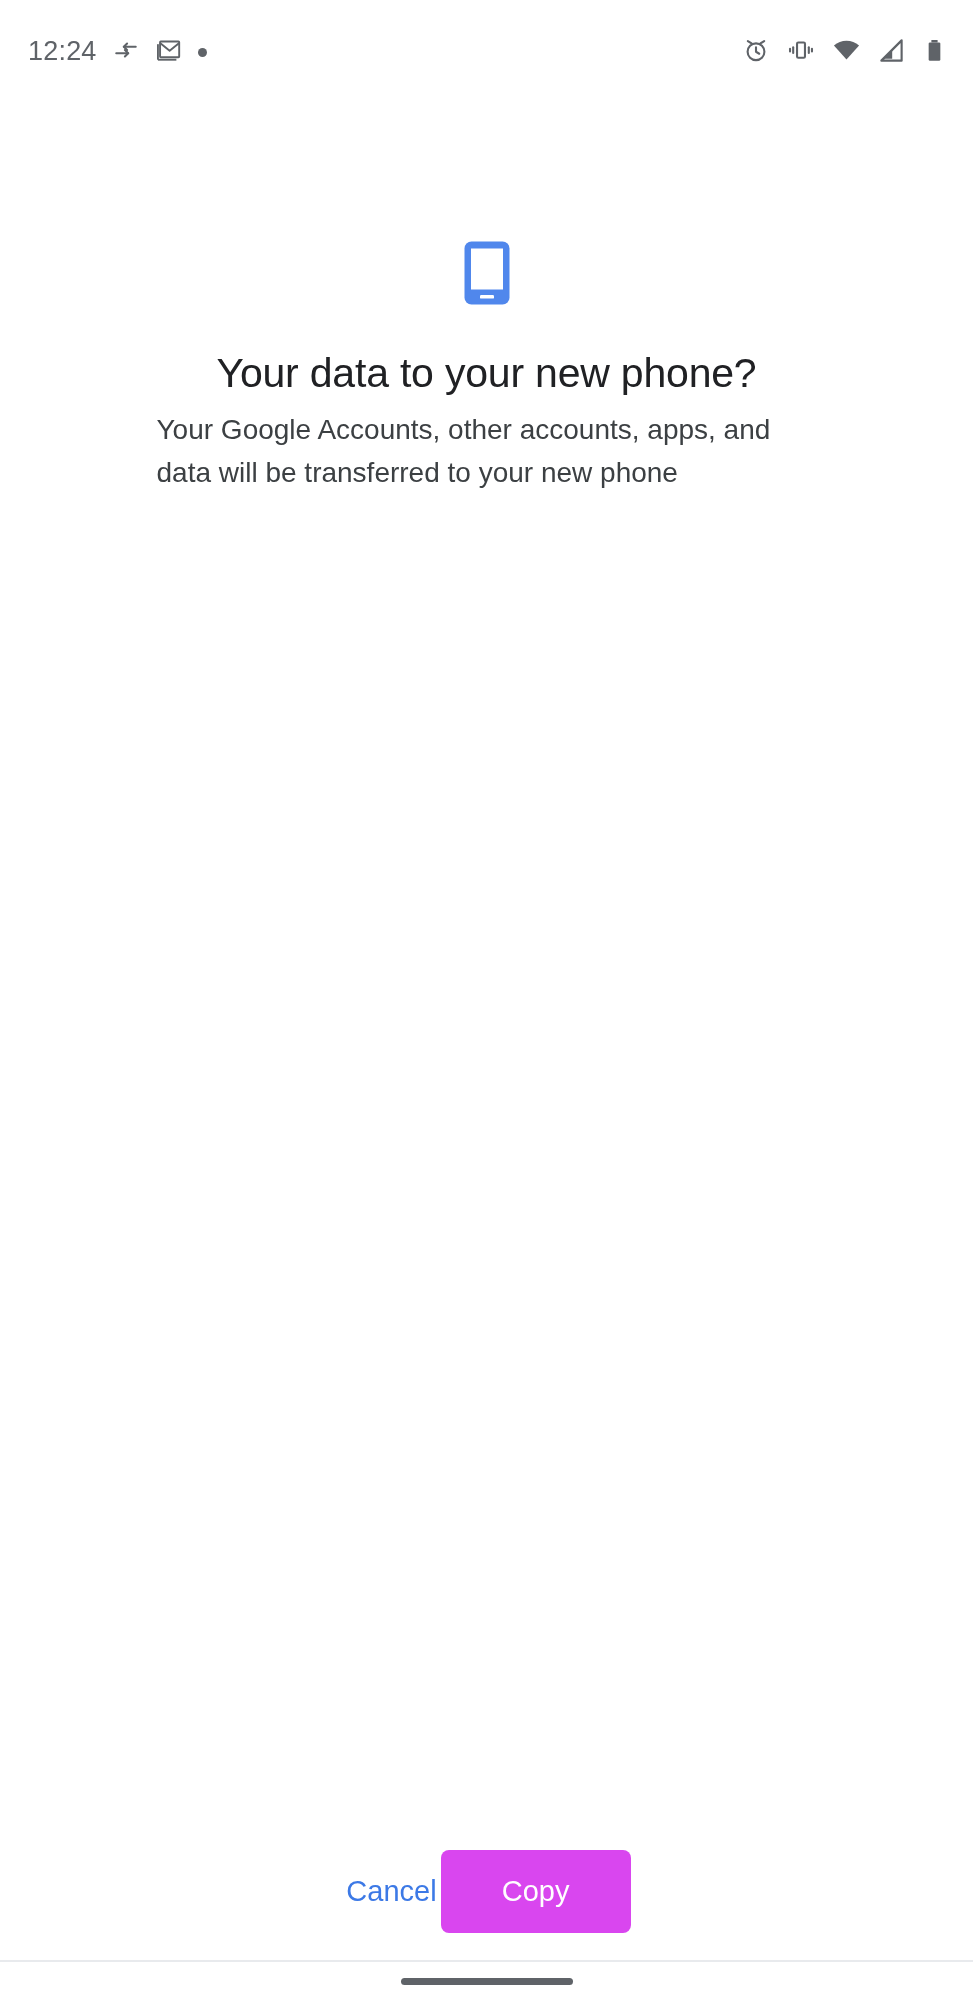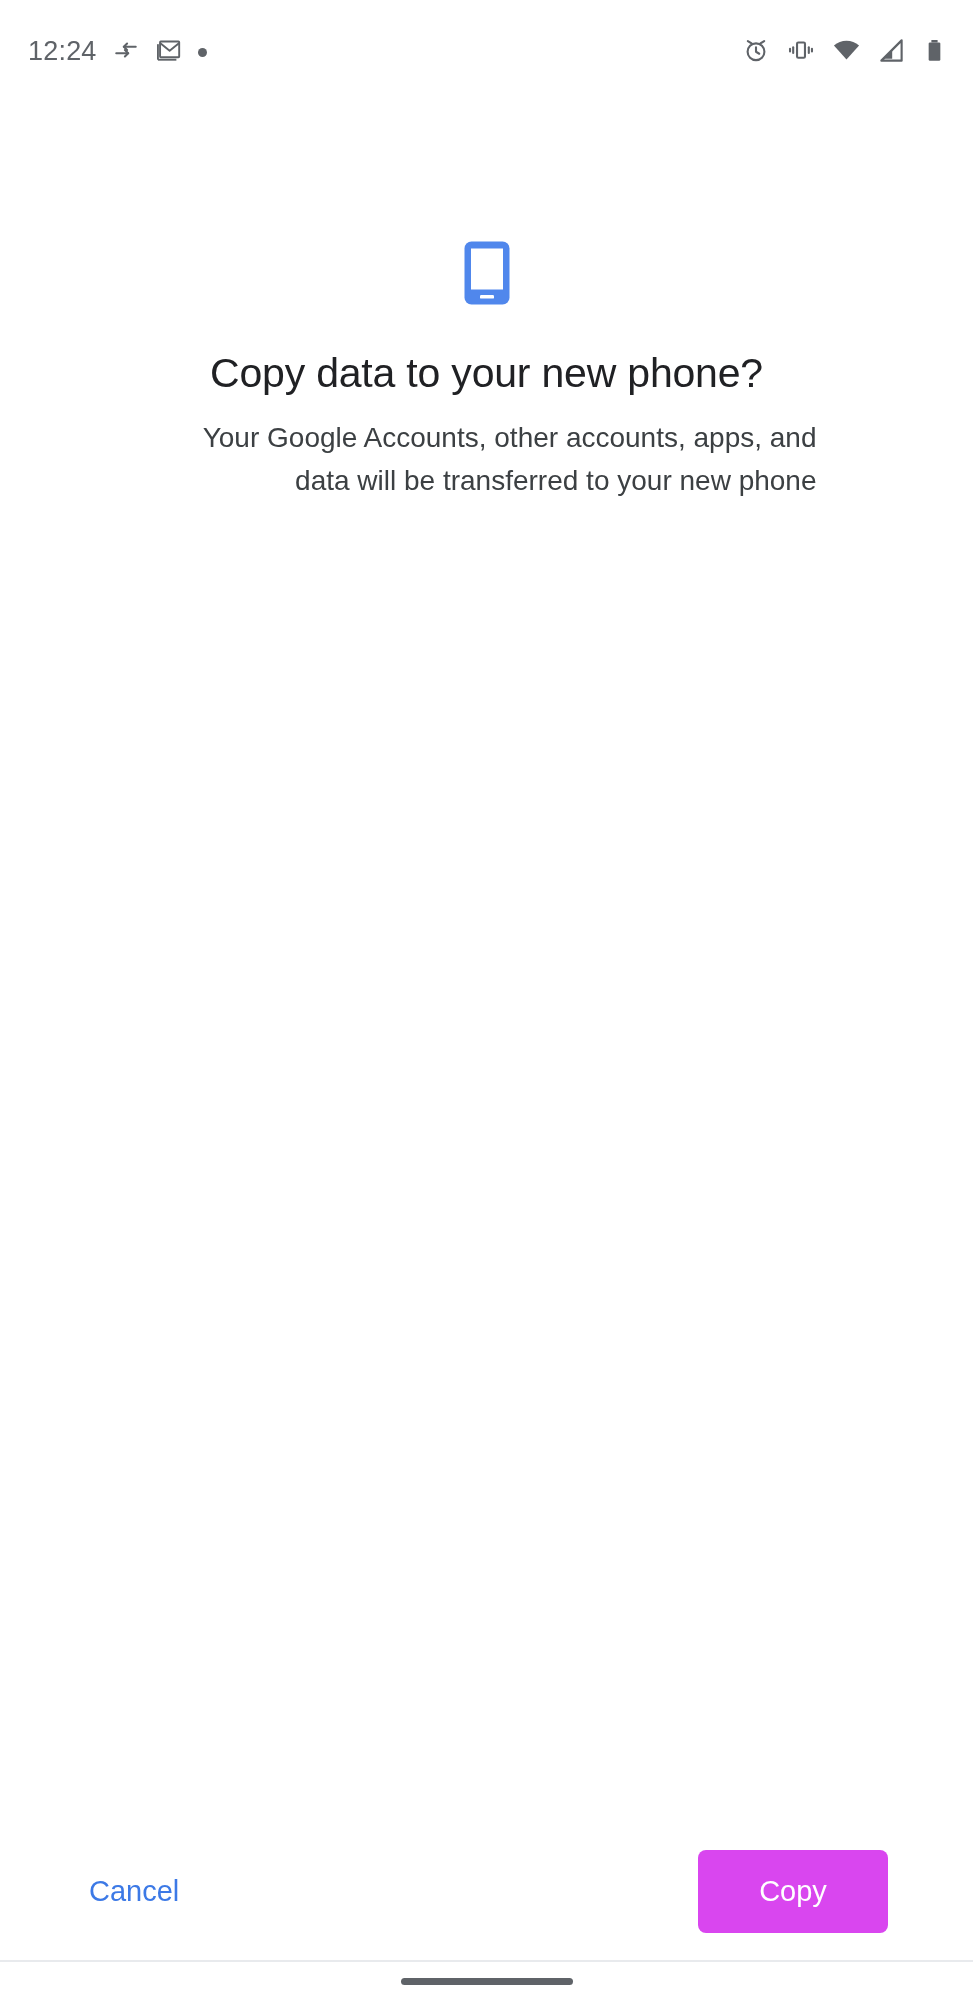--- a/index.html
+++ b/index.html
@@ -49,35 +49,35 @@
     margin-top:42px;
     font-size:41px;
     font-weight:400;
     color:#202124;
     line-height:1.22;
     text-align:center;
     letter-spacing:-0.2px;
     max-width:880px;
   }
   .subtitle {
-    margin-top:19px;
+    margin-top:11px;
     font-size:28px;
     font-weight:400;
     color:#3c4043;
     line-height:1.52;
-    text-align:right;
+    text-align:left;
     max-width:660px;
   }
 
   
   .action-bar {
     position:absolute;
     left:0; bottom:38px;
     width:973px; height:140px;
-    display:flex; align-items:center; justify-content:space-between;
+    display:flex; align-items:center; justify-content:center;
     padding:0 85px;
   }
   .cancel-button {
     background:none; border:none;
     font-family:"Liberation Sans", sans-serif;
     font-size:29px; font-weight:400;
     color:#3c79e6;
     cursor:pointer;
     padding:10px 4px;
     line-height:1;
@@ -183,21 +183,21 @@
   <div class="content">
 
     <span class="phone-illustration">
       <svg width="48" height="66" viewBox="0 0 48 66" fill="none">
         <rect x="1.5" y="1.5" width="45" height="63" rx="7" fill="#5087ec"></rect>
         <rect x="8" y="8.5" width="32" height="41" fill="#ffffff"></rect>
         <rect x="17" y="55" width="14" height="3.6" rx="1.2" fill="#ffffff"></rect>
       </svg>
     </span>
 
-    <h1 class="title">Copy data to your new phone?</h1>
+    <h1 class="title">Your data to your new phone?</h1>
     <p class="subtitle">Your Google Accounts, other accounts, apps, and data will be transferred to your new phone</p>
   </div>
 
   <div class="action-bar">
     <button class="cancel-button">Cancel</button>
     <button class="copy-button">Copy</button>
   </div>
 
   <div class="nav-divider"></div>
   <div class="gesture-bar"></div>

